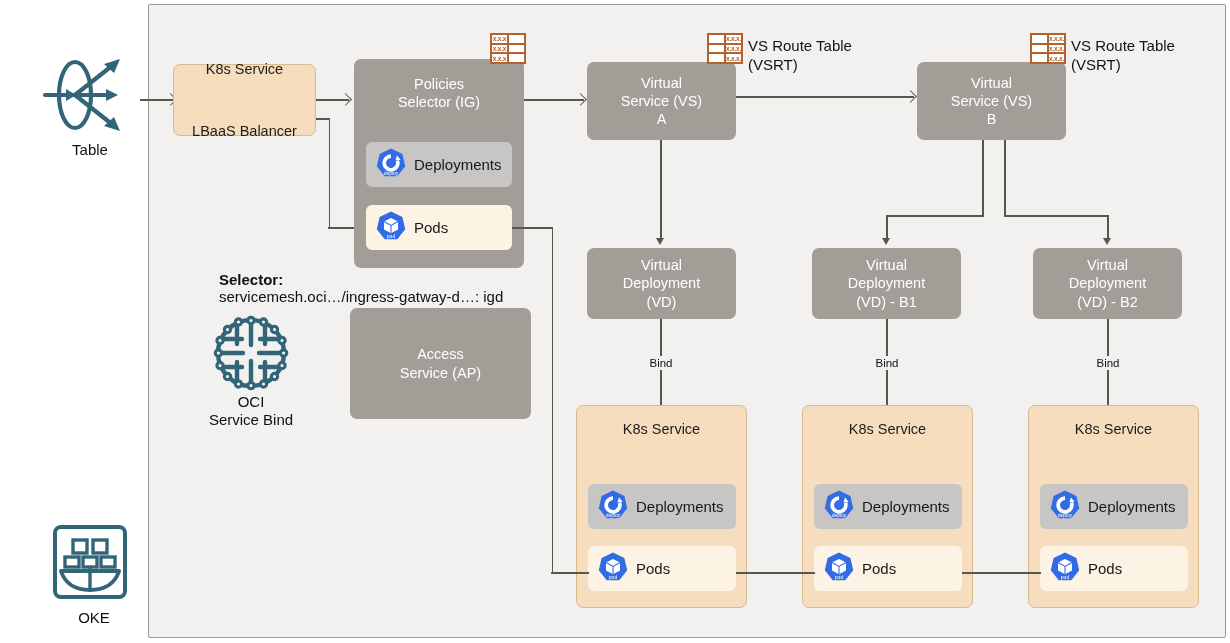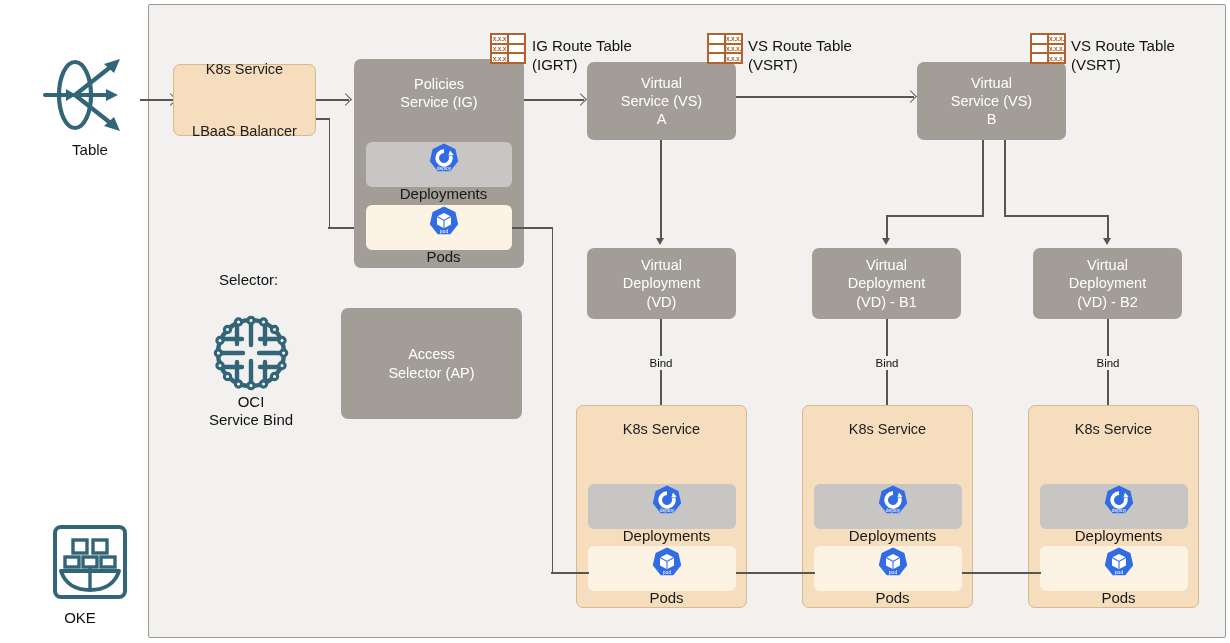--- a/index.html
+++ b/index.html
@@ -56,21 +56,20 @@
   .k8s-svc .svc-title { line-height: 1.3; }
 
   
   .pill {
     position: absolute;
     display: flex;
     align-items: center;
     border-radius: 6px;
     padding-left: 9px;
     gap: 7px;
-    flex-direction: column;
   }
   .pill.deploy { background: #c8c6c4; }
   .pill.pods   { background: #fdf3e4; }
   .pill-label {
     font-size: 15px;
     color: #181818;
     white-space: nowrap;
   }
 
   
@@ -184,37 +183,37 @@
       <rect x="3" y="3" width="70" height="70" rx="6" ry="6" fill="none" stroke="#336579" stroke-width="4"></rect>
       <rect x="21" y="16" width="14" height="13" fill="none" stroke="#336579" stroke-width="3.4"></rect>
       <rect x="41" y="16" width="14" height="13" fill="none" stroke="#336579" stroke-width="3.4"></rect>
       <rect x="13" y="33" width="14" height="10" fill="none" stroke="#336579" stroke-width="3.4"></rect>
       <rect x="31" y="33" width="14" height="10" fill="none" stroke="#336579" stroke-width="3.4"></rect>
       <rect x="49" y="33" width="14" height="10" fill="none" stroke="#336579" stroke-width="3.4"></rect>
       <path d="M9 47 L67 47 C63 60 52 66 38 66 C24 66 13 60 9 47 Z" fill="none" stroke="#336579" stroke-width="4" stroke-linejoin="round"></path>
       <line x1="38" y1="43" x2="38" y2="66" stroke="#336579" stroke-width="3.4"></line>
     </svg>
   </div>
-  <div class="plain-label" style="left:42px; top:608px; width:76px;">OKE</div>
+  <div class="plain-label" style="left:56px; top:608px; width:76px;">OKE</div>
 
   <div class="box tan-box" style="left:173px; top:64px; width:143px; height:72px;">
     <span>K8s Service</span>
     <span>LBaaS Balancer</span>
   </div>
 
   <div class="ln lnh" style="left:316px; top:99px; width:33px;"></div>
   <div class="arrow-thin-r" style="left:341px; top:95px;"></div>
 
   <div class="ln lnh" style="left:316px; top:118px; width:14px;"></div>
   <div class="ln lnv" style="left:328.5px; top:118px; height:110px;"></div>
   <div class="ln lnh" style="left:328px; top:227px; width:38px;"></div>
 
   <div class="box gray-box" style="left:354px; top:59px; width:170px; height:209px; justify-content:flex-start; padding-top:16px;">
     <span>Policies</span>
-    <span>Service (IG)</span>
+    <span>Selector (IG)</span>
   </div>
 
   <div class="pill deploy" style="left:366px; top:142px; width:146px; height:45px;">
     <span>
       <svg width="32" height="32" viewBox="0 0 32 32">
         <polygon points="16,1.6 27.4,7 30.2,19.3 22.3,29.3 9.7,29.3 1.8,19.3 4.6,7" fill="#326ce5"></polygon>
         <path d="M16 7.3 a8.7 8.7 0 1 0 8.2 5.8 l-3.4 1.5 a5 5 0 1 1 -4.8 -3.6 z" fill="#ffffff"></path>
         <polygon points="22,8.5 25.6,12.8 20.4,13.6" fill="#ffffff"></polygon>
         <text x="16" y="28" font-family="'Liberation Sans',sans-serif" font-size="5" fill="#ffffff" text-anchor="middle">deploy</text>
       </svg>
@@ -236,24 +235,20 @@
   </div>
 
   <div class="rt-icon" style="left:490px; top:33px;">
     <div>x.x.x</div>
       <div></div>
     <div>x.x.x</div>
       <div></div>
     <div>x.x.x</div>
       <div></div>
   </div>
-  <div class="rt-label" style="left:532px; top:36px;">
-    <div>IG Route Table</div>
-    <div>(IGRT)</div>
-  </div>
 
   <div class="ln lnh" style="left:524px; top:99px; width:60px;"></div>
   <div class="arrow-thin-r" style="left:576px; top:95px;"></div>
 
   <div class="box gray-box" style="left:587px; top:62px; width:149px; height:78px;">
     <span>Virtual</span>
     <span>Service (VS)</span>
     <span>A</span>
   </div>
 
@@ -414,21 +409,22 @@
     <span class="pill-label">Pods</span>
   </div>
 
   <div class="ln lnh" style="left:512px; top:227px; width:41px;"></div>
   <div class="ln lnv" style="left:551.5px; top:227px; height:346px;"></div>
   <div class="ln lnh" style="left:551px; top:572px; width:38px;"></div>
 
   <div class="ln lnh" style="left:736px; top:572px; width:79px;"></div>
   <div class="ln lnh" style="left:962px; top:572px; width:79px;"></div>
 
-  <div class="selector-text" style="left:219px; top:270px;">Selector:</div>
+  <div class="selector-text" style="left:219px; top:270px;font-weight:bold;">Selector:</div>
+  <div class="selector-text" style="left:219px; top:287px;">servicemesh.oci…/ingress-gatway-d…: igd</div>
 
   <div style="position:absolute; left:210px; top:312px; width:82px; height:82px;">
     <svg width="82" height="82" viewBox="0 0 82 82">
       <g stroke="#336579" stroke-width="4.4" fill="none" stroke-linecap="round">
         <circle cx="41" cy="41" r="33"></circle>
         <line x1="27" y1="14" x2="27" y2="32"></line>
         <line x1="41" y1="12" x2="41" y2="33"></line>
         <line x1="55" y1="14" x2="55" y2="32"></line>
         <line x1="27" y1="50" x2="27" y2="68"></line>
         <line x1="41" y1="49" x2="41" y2="70"></line>
@@ -456,18 +452,18 @@
           <circle cx="64.5" cy="64.5" r="3.1"></circle>
         <circle cx="28.5" cy="72" r="3.1"></circle>
           <circle cx="53.5" cy="72" r="3.1"></circle>
         <circle cx="41" cy="73.6" r="3.1"></circle>
       </g>
     </svg>
   </div>
   <div class="plain-label" style="left:180px; top:392px; width:142px;">OCI</div>
   <div class="plain-label" style="left:180px; top:410px; width:142px;">Service Bind</div>
 
-  <div class="box gray-box" style="left:341px; top:308px; width:181px; height:111px;">
+  <div class="box gray-box" style="left:350px; top:308px; width:181px; height:111px;">
     <span>Access</span>
-    <span>Selector (AP)</span>
+    <span>Service (AP)</span>
   </div>
 
 </div>
 
 </body></html>

